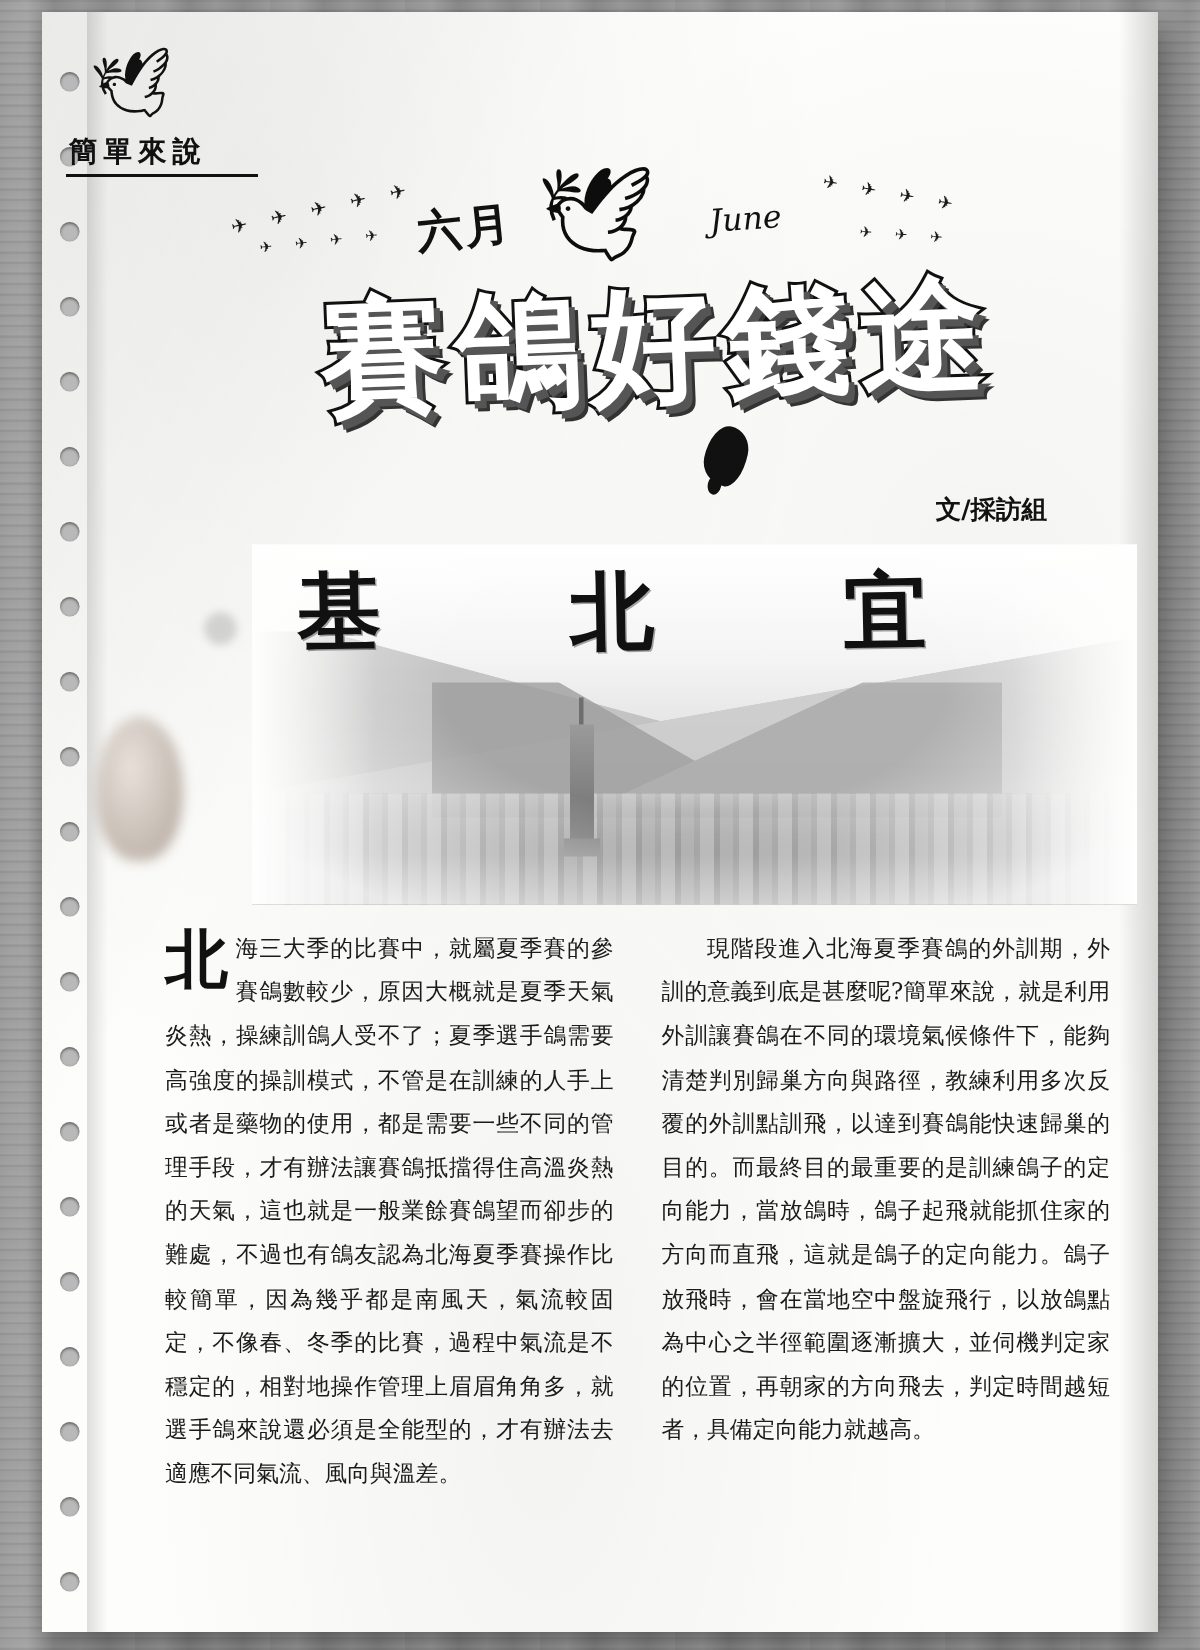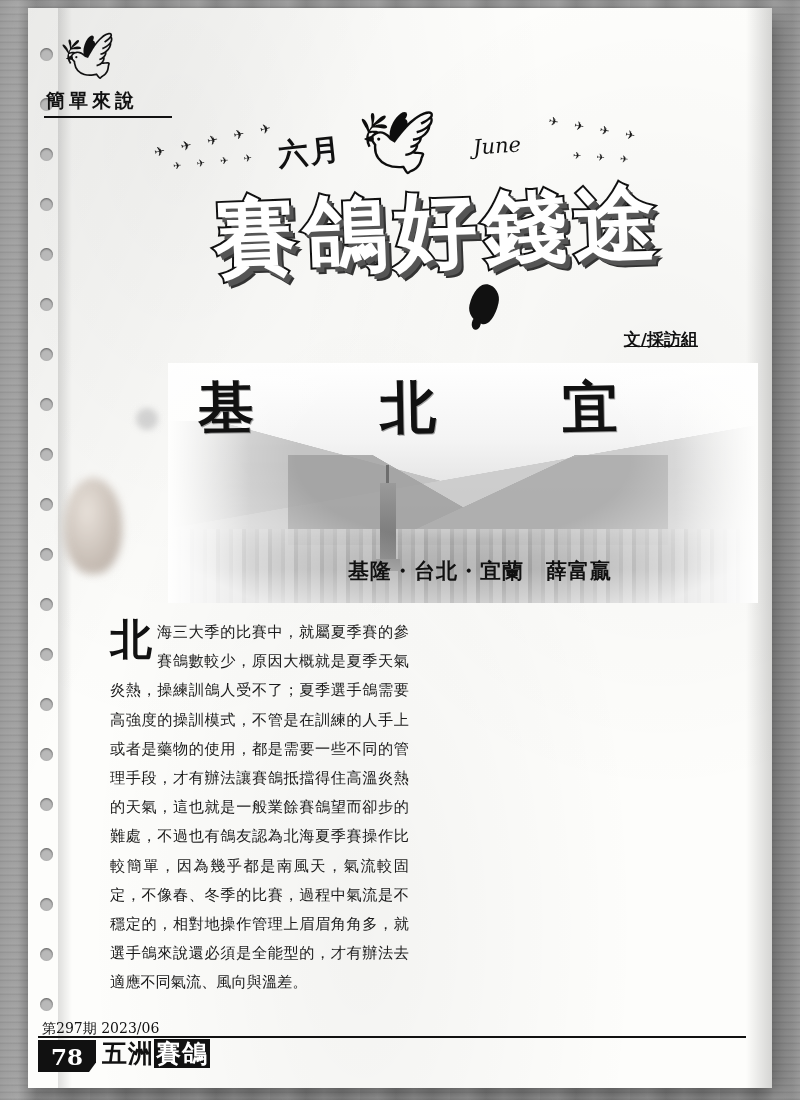--- a/index.html
+++ b/index.html
@@ -213,21 +213,20 @@
   #byline {
     position: absolute;
     left: 420px;
     top: 320px;
     font-family: "DejaVu Serif", "Liberation Serif", serif;
     font-size: 17px;
     font-weight: bold;
     color: #111;
     text-align: right;
     width: 250px;
-    text-decoration: underline;
   }
 
   
   #photo {
     position: absolute;
     left: 140px;
     top: 355px;
     width: 590px;
     height: 240px;
     overflow: hidden;
@@ -505,33 +504,27 @@
     <div class="city"></div>
     <div class="tower"></div>
     <div class="fade"></div>
 
     <div id="calligraphy">
       <span>基</span>
       <span>北</span>
       <span>宜</span>
     </div>
 
-    <div id="caption">基隆・台北・宜蘭　薛富贏</div>
   </div>
 
   <div id="body-text">
     <div class="col">
       <p>
         <span id="drop-cap">北</span><span>海三大季的比賽中，就屬夏季賽的參賽鴿數較少，原因大概就是夏季天氣炎熱，操練訓鴿人受不了；夏季選手鴿需要高強度的操訓模式，不管是在訓練的人手上或者是藥物的使用，都是需要一些不同的管理手段，才有辦法讓賽鴿抵擋得住高溫炎熱的天氣，這也就是一般業餘賽鴿望而卻步的難處，不過也有鴿友認為北海夏季賽操作比較簡單，因為幾乎都是南風天，氣流較固定，不像春、冬季的比賽，過程中氣流是不穩定的，相對地操作管理上眉眉角角多，就選手鴿來說還必須是全能型的，才有辦法去適應不同氣流、風向與溫差。</span>
       </p>
     </div>
-  </div>
-
-  <div id="footer">
-    <div id="issue">第297期  2023/06</div>
-    <div id="footer-rule"></div>
-    <div id="page-tab">78</div>
-    <div id="mag-name">
-      <span>五洲</span><span class="boxed">賽鴿</span>
+    <div class="col">
+      <p class="indent">現階段進入北海夏季賽鴿的外訓期，外訓的意義到底是甚麼呢?簡單來說，就是利用外訓讓賽鴿在不同的環境氣候條件下，能夠清楚判別歸巢方向與路徑，教練利用多次反覆的外訓點訓飛，以達到賽鴿能快速歸巢的目的。而最終目的最重要的是訓練鴿子的定向能力，當放鴿時，鴿子起飛就能抓住家的方向而直飛，這就是鴿子的定向能力。鴿子放飛時，會在當地空中盤旋飛行，以放鴿點為中心之半徑範圍逐漸擴大，並伺機判定家的位置，再朝家的方向飛去，判定時間越短者，具備定向能力就越高。</p>
     </div>
   </div>
 
+
 </div>
 
 </body></html>

